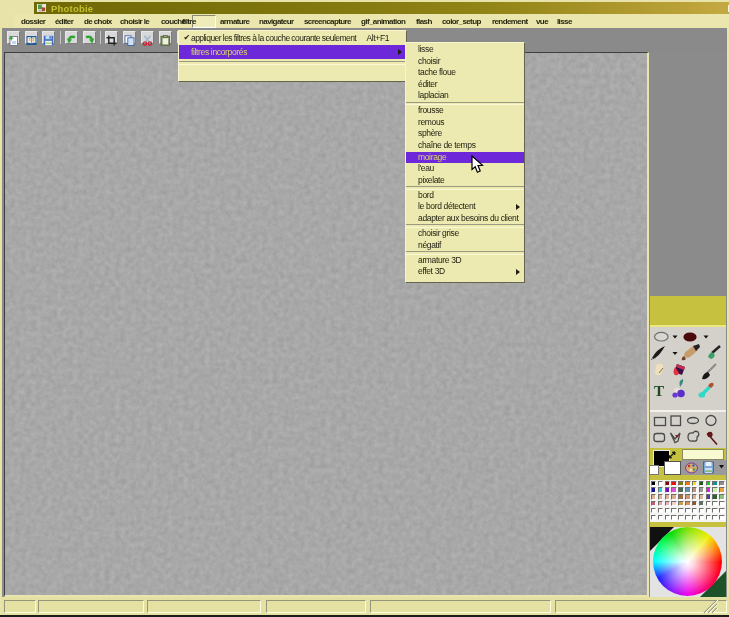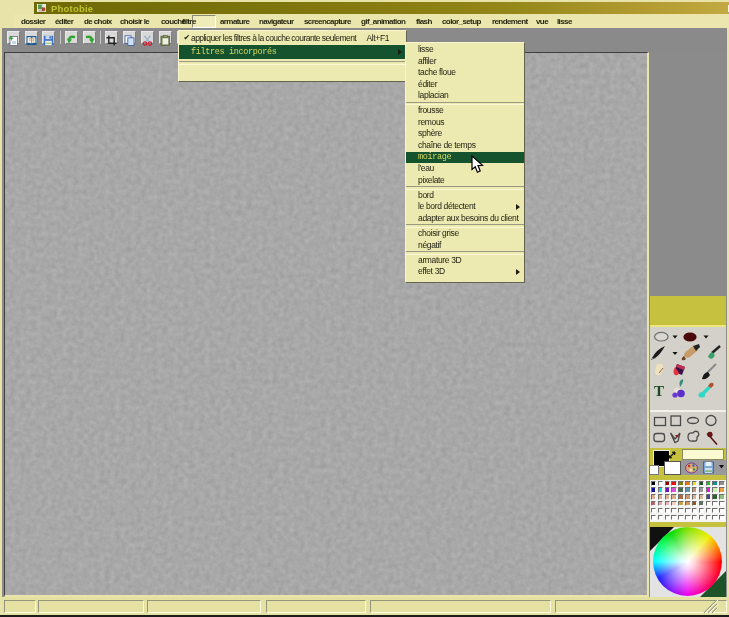--- a/index.html
+++ b/index.html
@@ -36,21 +36,21 @@
   
   #statusbar{left:2px;top:597px;width:727px;height:17.5px;background:#E5E1A2;}
   .spanel{position:absolute;top:2.5px;height:13px;background:#E5E1A2;
     border:1px solid;border-color:#95957E #FDFBE0 #FDFBE0 #95957E;box-sizing:border-box;}
   
   .menu{position:absolute;background:#EDEAB1;
     border:1px solid;border-color:#F8F5CE #63634F #63634F #F8F5CE;
     box-sizing:border-box;}
   .menu .item{position:relative;font-size:8.5px;font-weight:400;color:#1c1c10;
     letter-spacing:-0.35px;filter:blur(0.25px);}
-  .hl{background:#14532d;color:#D9D966 !important;font-family:Liberation Mono, monospace;}
+  .hl{background:#6d28d9;color:#D9D966 !important;}
   .msep{height:1.6px;border-top:1px solid #9a9a82;border-bottom:1px solid #FBF8D4;margin:0;}
   .arr{position:absolute;right:4px;top:50%;margin-top:-3px;width:0;height:0;
     border-left:4px solid #1c1c10;border-top:3px solid transparent;border-bottom:3px solid transparent;}
   .mi{height:11.55px;line-height:11.55px;padding-left:12px;}
 </style>
 </head>
 <body>
 
 <div class="abs" style="left:0;top:614.5px;width:729px;height:2.5px;background:#1B1B1B;"></div>
 
@@ -374,21 +374,21 @@
   <div class="item hl" style="height:14px;line-height:14px;padding-left:12.5px;">filtres incorporés
     <span class="arr" style="border-left-color:#1c1c10"></span>
   </div>
   <div style="height:2.5px"></div>
   <div class="msep"></div>
   <div style="height:1.5px"></div>
 </div>
 
 <div class="menu" id="menu2" style="left:405px;top:42px;width:120px;height:241px;padding-top:1px;">
   <div class="item mi">lisse</div>
-  <div class="item mi">affiler</div>
+  <div class="item mi">choisir</div>
   <div class="item mi">tache floue</div>
   <div class="item mi">éditer</div>
   <div class="item mi">laplacian</div>
   <div class="msep"></div>
   <div class="item mi">frousse</div>
   <div class="item mi">remous</div>
   <div class="item mi">sphère</div>
   <div class="item mi">chaîne de temps</div>
   <div class="item mi hl">moirage</div>
   <div class="item mi">l'eau</div>

